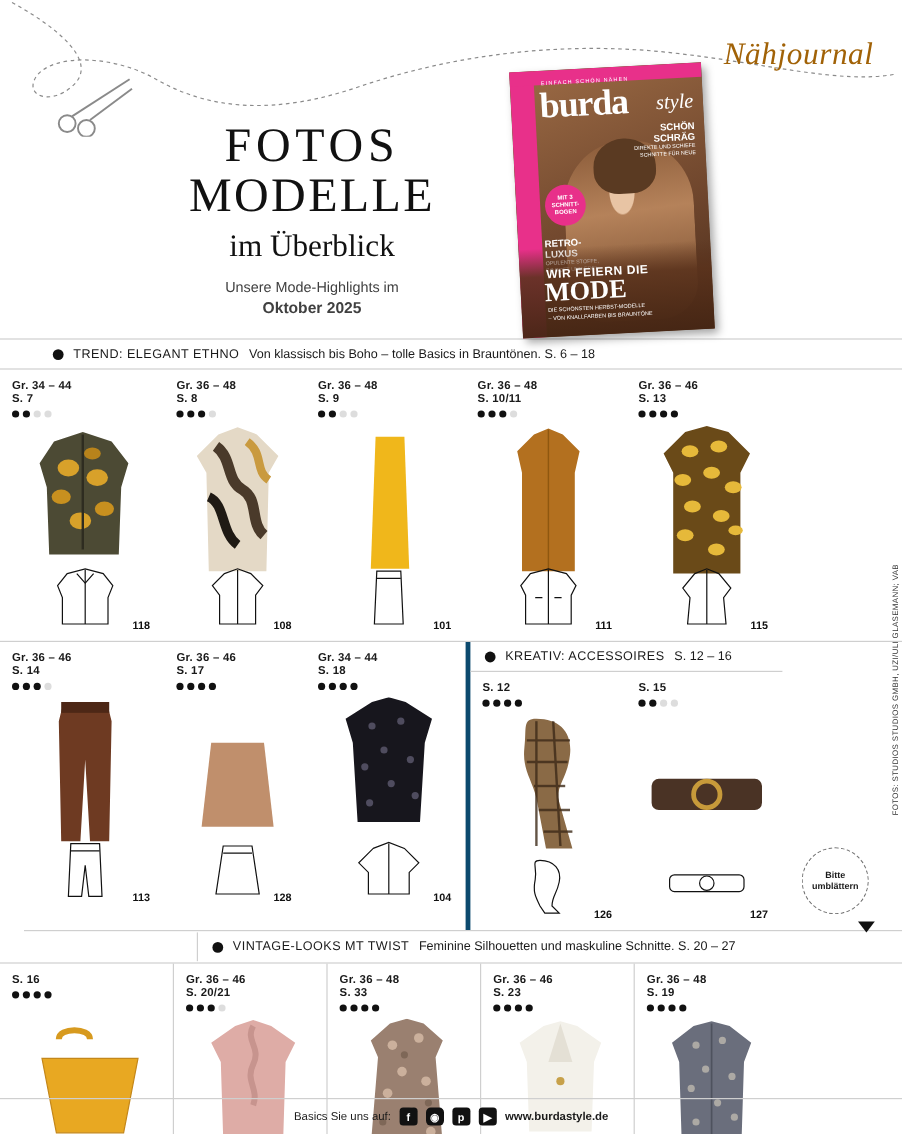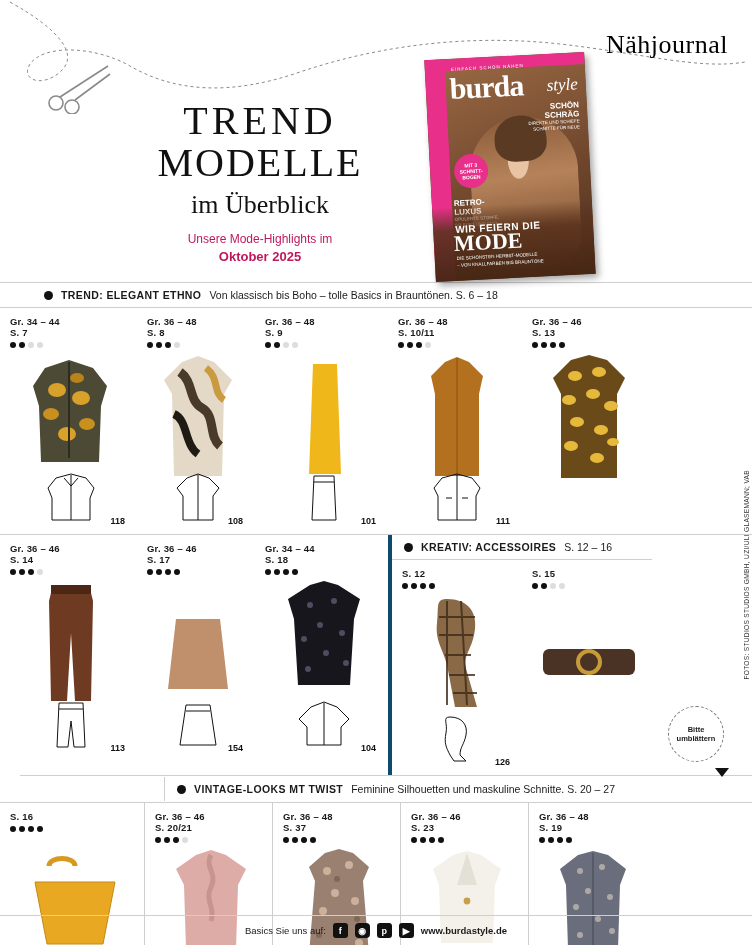--- a/index.html
+++ b/index.html
@@ -12,21 +12,21 @@
     position:relative;
     overflow:hidden;
   }
 
   
   .header { position:relative; height:282px; }
 
   .brand {
     position:absolute; right:24px; top:30px;
     font-family:"Liberation Serif", serif;
-    font-size:26px; letter-spacing:0.5px; color:#000000;
+    font-size:26px; letter-spacing:0.5px; color:#a16207;font-style:italic;
   }
 
   .squiggle { position:absolute; left:0; top:0; width:752px; height:120px; }
 
   .scissors { position:absolute; left:46px; top:58px; width:70px; height:56px; }
 
   .title-block {
     position:absolute; left:100px; top:100px; width:320px; text-align:center;
   }
   .title-1 {
@@ -35,21 +35,21 @@
   }
   .title-2 {
     font-family:"Liberation Serif", serif;
     font-size:40px; letter-spacing:2px; line-height:1.05; color:#111;
   }
   .title-3 {
     font-family:"Liberation Serif", serif;
     font-size:26px; line-height:1.3; margin-top:4px; color:#111;
   }
   .subtitle {
-    font-size:12px; margin-top:10px; color:#be185d;
+    font-size:12px; margin-top:10px; color:#404040;
   }
   .subtitle-b { font-weight:bold; font-size:13px; margin-top:3px; }
 
   
   .cover {
     position:absolute; left:430px; top:56px; width:160px; height:222px;
     transform:rotate(-3deg);
     box-shadow:3px 4px 7px rgba(0,0,0,.35);
     overflow:hidden;
     background:#6b4a33;
@@ -103,21 +103,21 @@
   
   .divider { border-top:1px solid #cfcfcf; }
 
   .section-bar {
     display:flex; align-items:center; gap:8px;
     padding:6px 0 6px 44px; font-size:10.5px;
   }
   .dot {
     width:9px; height:9px; border-radius:50%; background:#111; flex:0 0 auto;
   }
-  .sec-title { font-weight:bold; letter-spacing:.4px; }
+  .sec-title { font-weight:normal; letter-spacing:.4px; }
   .sec-desc { font-weight:normal; }
 
   
   .row { position:relative; display:flex; border-top:1px solid #cfcfcf; }
   .cell { position:relative; padding:8px 6px 6px 10px; }
 
   .gr { font-size:9.5px; font-weight:bold; letter-spacing:.2px; }
   .sp { font-size:9.5px; font-weight:bold; letter-spacing:.2px; }
   .diff { margin-top:4px; display:flex; gap:3px; }
   .diff i { width:6px; height:6px; border-radius:50%; background:#ddd; display:block; }
@@ -179,21 +179,21 @@
       <circle cx="10" cy="45" r="7"></circle>
       <circle cx="26" cy="49" r="7"></circle>
       <path d="M14,39 L62,8"></path>
       <path d="M29,42 L64,16"></path>
     </g>
   </svg>
 
   <div class="brand">Nähjournal</div>
 
   <div class="title-block">
-    <div class="title-1">TREND</div>
+    <div class="title-1">FOTOS</div>
     <div class="title-2">MODELLE</div>
     <div class="title-3">im Überblick</div>
     <div class="subtitle">Unsere Mode-Highlights im</div>
     <div class="subtitle subtitle-b">Oktober 2025</div>
   </div>
 
   <div class="cover">
     <div class="cover-top"></div>
     <div class="cover-model"></div>
     <div class="cover-hair"></div>
@@ -354,20 +354,29 @@
             <ellipse cx="52" cy="40" rx="7" ry="5"></ellipse>
           <ellipse cx="70" cy="52" rx="7" ry="5"></ellipse>
             <ellipse cx="36" cy="68" rx="7" ry="5"></ellipse>
           <ellipse cx="60" cy="76" rx="7" ry="5"></ellipse>
             <ellipse cx="30" cy="92" rx="7" ry="5"></ellipse>
           <ellipse cx="56" cy="104" rx="7" ry="5"></ellipse>
             <ellipse cx="72" cy="88" rx="6" ry="4"></ellipse>
         </g>
       </svg>
     </div>
+    <div class="tech">
+      <svg class="g" width="56" height="52" viewBox="0 0 56 52">
+        <g fill="none" stroke="#111" stroke-width="1">
+          <path d="M18,6 L28,2 L38,6 L48,18 L42,26 L44,48 L12,48 L14,26 L8,18 Z"></path>
+          <path d="M28,3 L28,48"></path>
+        </g>
+      </svg>
+      <span class="num">115</span>
+    </div>
   </div>
 </div>
 
 <div class="row">
 
   <div class="cell" style="width:137px">
     <div class="gr">Gr. 36 – 46</div>
     <div class="sp">S. 14</div>
     <div class="diff">
         <i class="on"></i>
@@ -406,21 +415,21 @@
         <path d="M18,4 L62,4 L70,74 L10,74 Z" fill="#c08f6c"></path>
       </svg>
     </div>
     <div class="tech">
       <svg class="g" width="48" height="52" viewBox="0 0 48 52">
         <g fill="none" stroke="#111" stroke-width="1">
           <path d="M12,6 L36,6 L42,46 L6,46 Z"></path>
             <path d="M12,12 L36,12"></path>
         </g>
       </svg>
-      <span class="num">154</span>
+      <span class="num">128</span>
     </div>
   </div>
 
   <div class="cell" style="width:133px">
     <div class="gr">Gr. 34 – 44</div>
     <div class="sp">S. 18</div>
     <div class="diff">
         <i class="on"></i>
         <i class="on"></i>
         <i class="on"></i>
@@ -497,20 +506,29 @@
             <i class="on"></i>
             <i></i>
             <i></i>
           </div>
         <div class="photo">
           <svg class="g" width="100" height="118" viewBox="0 0 100 118" style="top:30px;position:absolute">
             <rect x="4" y="24" width="92" height="26" rx="6" fill="#4a3325"></rect>
             <circle cx="50" cy="37" r="11" fill="none" stroke="#c79a3a" stroke-width="4"></circle>
           </svg>
         </div>
+        <div class="tech">
+          <svg class="g" width="70" height="52" viewBox="0 0 70 52">
+            <g fill="none" stroke="#111" stroke-width="1">
+              <rect x="4" y="16" width="62" height="14" rx="4"></rect>
+              <circle cx="35" cy="23" r="6"></circle>
+            </g>
+          </svg>
+          <span class="num">127</span>
+        </div>
       </div>
     </div>
   </div>
 </div>
 
 <div class="row" style="align-items:center;margin-left:20px;">
   <div style="width:144px; height:26px;"></div>
   <div class="section-bar" style="padding-left:12px; border-left:1px solid #cfcfcf; flex:1;">
     <span class="dot"></span>
     <span class="sec-title">VINTAGE-LOOKS MT TWIST</span>
@@ -551,21 +569,21 @@
       <svg class="g" width="90" height="118" viewBox="0 0 90 118">
         <path d="M30,6 L45,1 L60,6 L80,20 L72,36 L70,100 L20,100 L18,36 L10,20 Z" fill="#deaca6"></path>
         <path d="M45,6 C38,18 52,24 45,38 C38,52 50,58 45,72" stroke="#c7948e" stroke-width="5" fill="none"></path>
       </svg>
     </div>
 
   </div>
 
   <div class="cell" style="width:128px; border-left:1px solid #cfcfcf;">
     <div class="gr">Gr. 36 – 48</div>
-    <div class="sp">S. 37</div>
+    <div class="sp">S. 33</div>
     <div class="diff">
         <i class="on"></i>
         <i class="on"></i>
         <i class="on"></i>
         <i class="on"></i>
       </div>
     <div class="photo" style="height:136px">
       <svg class="g" width="84" height="136" viewBox="0 0 84 136">
         <path d="M28,4 L42,0 L56,4 L72,18 L66,32 L74,130 L10,130 L18,32 L12,18 Z" fill="#9a8070"></path>
         <g fill="#d4b9a4" opacity=".85">

